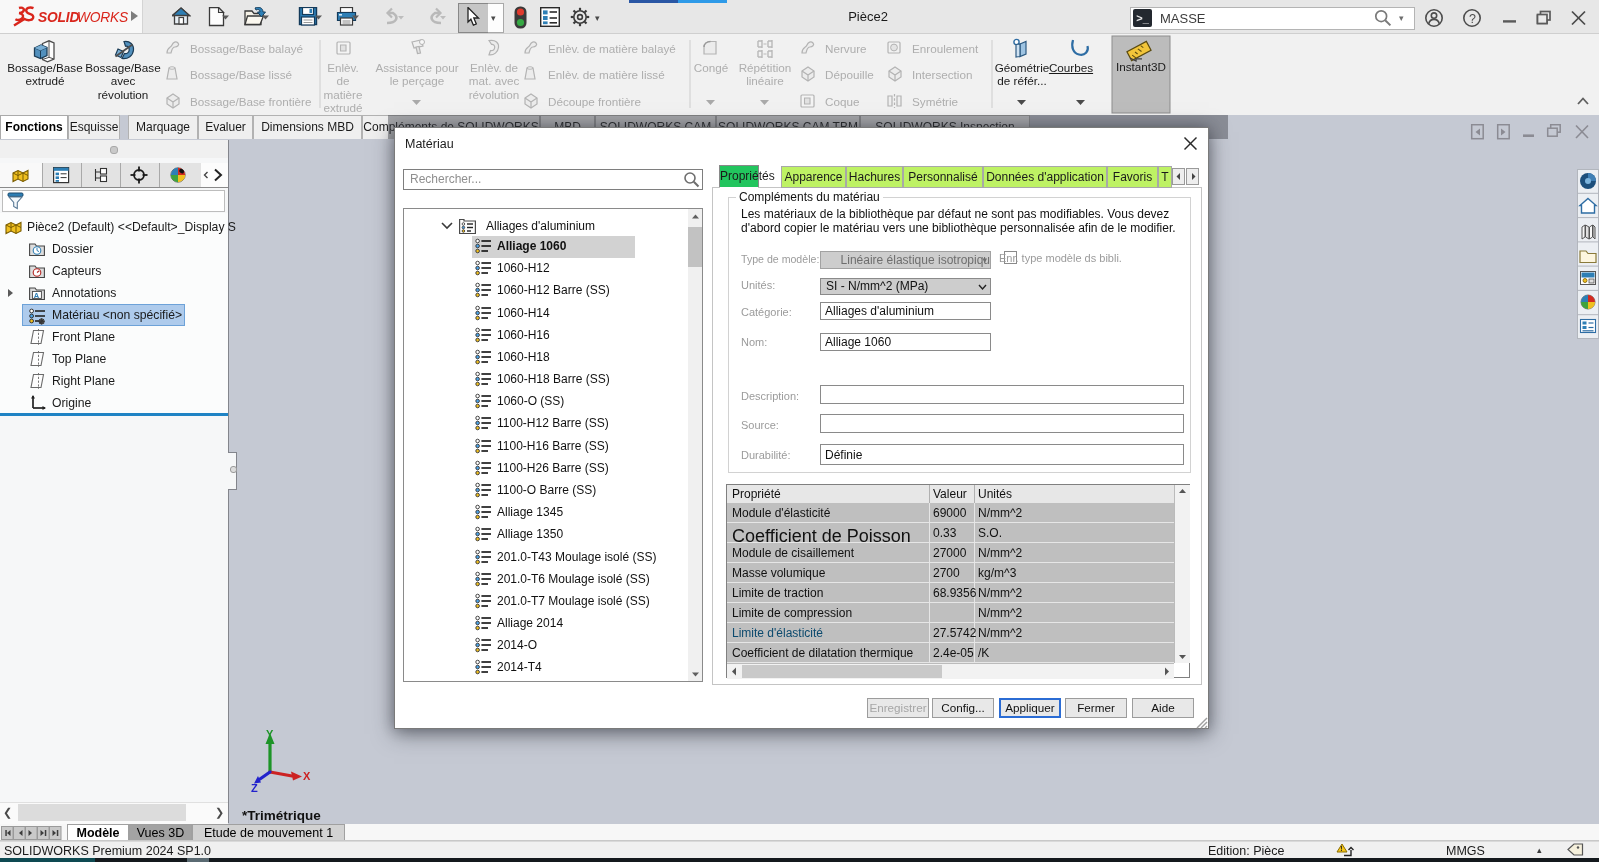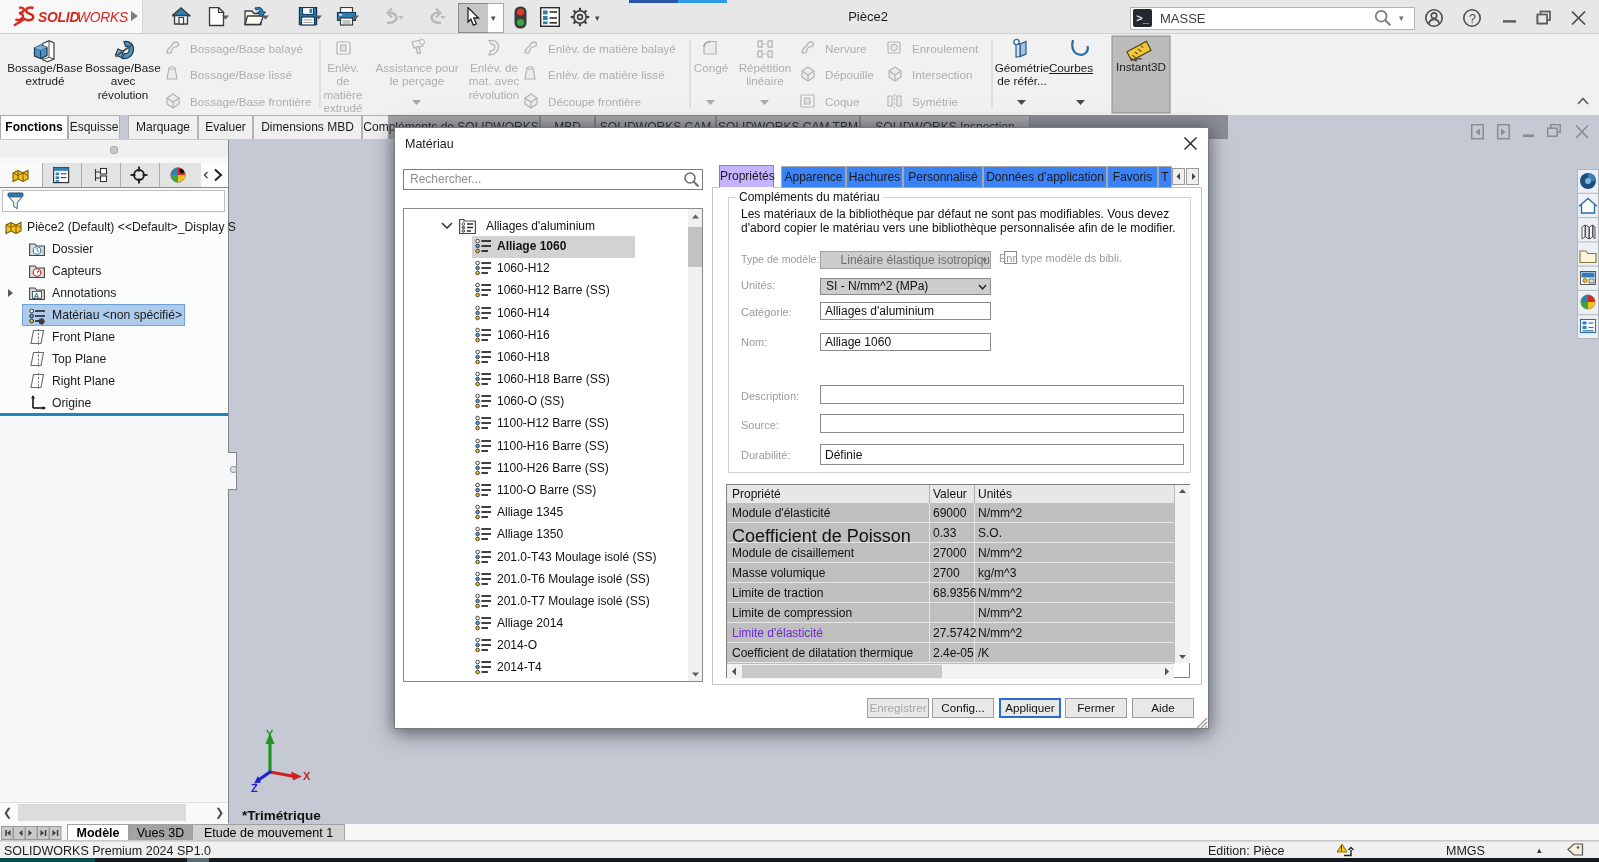--- a/index.html
+++ b/index.html
@@ -6,21 +6,21 @@
 .abs{position:absolute;}
 .t12{font-size:11.7px;color:#1a1a1a;}
 .grey{color:#aeaeae;}
 .ctr{text-align:center;}
 svg{display:block;}
 .tb{position:absolute;top:0;height:24px;background:#efefef;border:1px solid #b2b2b2;border-bottom:none;box-sizing:border-box;text-align:center;line-height:23px;color:#1a1a1a;white-space:nowrap;overflow:hidden;}
 .lbl{position:absolute;font-size:11px;color:#9b9b9b;white-space:nowrap;}
 .inp{position:absolute;background:#fff;border:1px solid #8a8a8a;box-sizing:border-box;font-size:12px;color:#111;padding:2px 4px;line-height:16px;}
 .btn{position:absolute;width:62px;height:20px;background:#e8e8e8;border:1px solid #9c9c9c;box-sizing:border-box;text-align:center;line-height:18px;font-size:11.7px;color:#111;white-space:nowrap;overflow:hidden;}
 .mrow{position:absolute;white-space:nowrap;font-size:12px;color:#111;}
-.dtb{position:absolute;top:1px;height:22px;background:#3b82f6;border:1px solid #a8a8a8;box-sizing:border-box;text-align:center;line-height:20px;}
+.dtb{position:absolute;top:1px;height:22px;background:#bef264;border:1px solid #a8a8a8;box-sizing:border-box;text-align:center;line-height:20px;}
 </style></head>
 <body>
 <div id="root">
 
 <div class="abs" id="titlebar" style="left:0;top:0;width:1599px;height:33px;background:#e7e7e7;border-bottom:1px solid #cfcfcf;"></div>
 <div class="abs" style="left:0;top:0;width:142px;height:33px;background:#f8f8f8;border-right:1px solid #d4d4d4;"></div>
 <div class="abs" id="swlogo" style="left:8px;top:5px;">
 <svg width="125" height="24" viewBox="0 0 125 24">
 <g stroke="#d9261c" stroke-width="2.4" fill="none">
 <path d="M11 3 C 15 1.8, 17.2 4.3, 15 6.6 C 14.2 7.5, 12.6 8.1, 11 8 C 13.6 8.4, 15.6 9.9, 14.9 12.2 C 14 15, 10 15.6, 7.4 14.2"></path>
@@ -729,21 +729,21 @@
 <div class="abs" style="left:284px;top:18px;width:15px;height:40px;background:#c2c2c2;"></div>
 <svg class="abs" style="left:284px;top:0;" width="15" height="473" viewBox="0 0 15 473">
           <path d="M4 9.5 L7.5 5.5 L11 9.5 Z" fill="#5f5f5f"></path>
           <path d="M4 463.5 L7.5 467.5 L11 463.5 Z" fill="#5f5f5f"></path>
         </svg>
 </div>
 
 <div class="abs" style="left:317px;top:59px;width:490px;height:498px;border:1px solid #c4c4c4;box-sizing:border-box;"></div>
 
 <div class="abs" style="left:324px;top:37px;width:480px;height:23px;font-size:12px;color:#1a1a1a;">
-<div class="abs" style="left:0;top:0;width:55px;height:23px;background:#c4b5fd;border:1px solid #898989;border-bottom:1px solid #fff;box-sizing:border-box;text-align:center;line-height:21px;z-index:2;">Propriétés</div>
+<div class="abs" style="left:0;top:0;width:40px;height:23px;background:#22c55e;border:1px solid #898989;border-bottom:1px solid #fff;box-sizing:border-box;text-align:center;line-height:21px;z-index:2;">Propriétés</div>
 <div class="dtb" style="left:62px;width:65px;">Apparence</div>
 <div class="dtb" style="left:127px;width:57px;">Hachures</div>
 <div class="dtb" style="left:184px;width:80px;">Personnalisé</div>
 <div class="dtb" style="left:264px;width:124px;">Données d'application</div>
 <div class="dtb" style="left:388px;width:51px;">Favoris</div>
 <div class="dtb" style="left:439px;width:14px;">T</div>
 </div>
 <div class="abs" style="left:777px;top:40px;width:13px;height:17px;background:#eee;border:1px solid #9a9a9a;box-sizing:border-box;"></div>
 <div class="abs" style="left:791px;top:40px;width:13px;height:17px;background:#eee;border:1px solid #9a9a9a;box-sizing:border-box;"></div>
 <svg class="abs" style="left:777px;top:40px;" width="28" height="17" viewBox="0 0 28 17">
@@ -822,21 +822,21 @@
           <div class="abs" style="left:0;top:118px;width:447px;height:20px;background:#bfbfbf;border-bottom:1px solid #e6e6e6;box-sizing:border-box;">
 <div class="abs" style="left:202px;top:0;width:1px;height:20px;background:#e6e6e6;"></div>
 <div class="abs" style="left:247px;top:0;width:1px;height:20px;background:#e6e6e6;"></div>
 <div class="abs" style="left:5px;top:2.5px;font-size:12px;color:#111;white-space:nowrap;">Limite de compression</div>
 <div class="abs" style="left:206px;top:2.5px;font-size:12px;color:#111;"></div>
 <div class="abs" style="left:251px;top:2.5px;font-size:12px;color:#111;">N/mm^2</div>
           </div>
           <div class="abs" style="left:0;top:138px;width:447px;height:20px;background:#bfbfbf;border-bottom:1px solid #e6e6e6;box-sizing:border-box;">
 <div class="abs" style="left:202px;top:0;width:1px;height:20px;background:#e6e6e6;"></div>
 <div class="abs" style="left:247px;top:0;width:1px;height:20px;background:#e6e6e6;"></div>
-<div class="abs" style="left:5px;top:2.5px;font-size:12px;color:#6d28d9;white-space:nowrap;">Limite d'élasticité</div>
+<div class="abs" style="left:5px;top:2.5px;font-size:12px;color:#0c4a6e;white-space:nowrap;">Limite d'élasticité</div>
 <div class="abs" style="left:206px;top:2.5px;font-size:12px;color:#111;">27.5742</div>
 <div class="abs" style="left:251px;top:2.5px;font-size:12px;color:#111;">N/mm^2</div>
           </div>
           <div class="abs" style="left:0;top:158px;width:447px;height:20px;background:#bfbfbf;border-bottom:1px solid #e6e6e6;box-sizing:border-box;">
 <div class="abs" style="left:202px;top:0;width:1px;height:20px;background:#e6e6e6;"></div>
 <div class="abs" style="left:247px;top:0;width:1px;height:20px;background:#e6e6e6;"></div>
 <div class="abs" style="left:5px;top:2.5px;font-size:12px;color:#111;white-space:nowrap;">Coefficient de dilatation thermique</div>
 <div class="abs" style="left:206px;top:2.5px;font-size:12px;color:#111;">2.4e-05</div>
 <div class="abs" style="left:251px;top:2.5px;font-size:12px;color:#111;">/K</div>
           </div>

